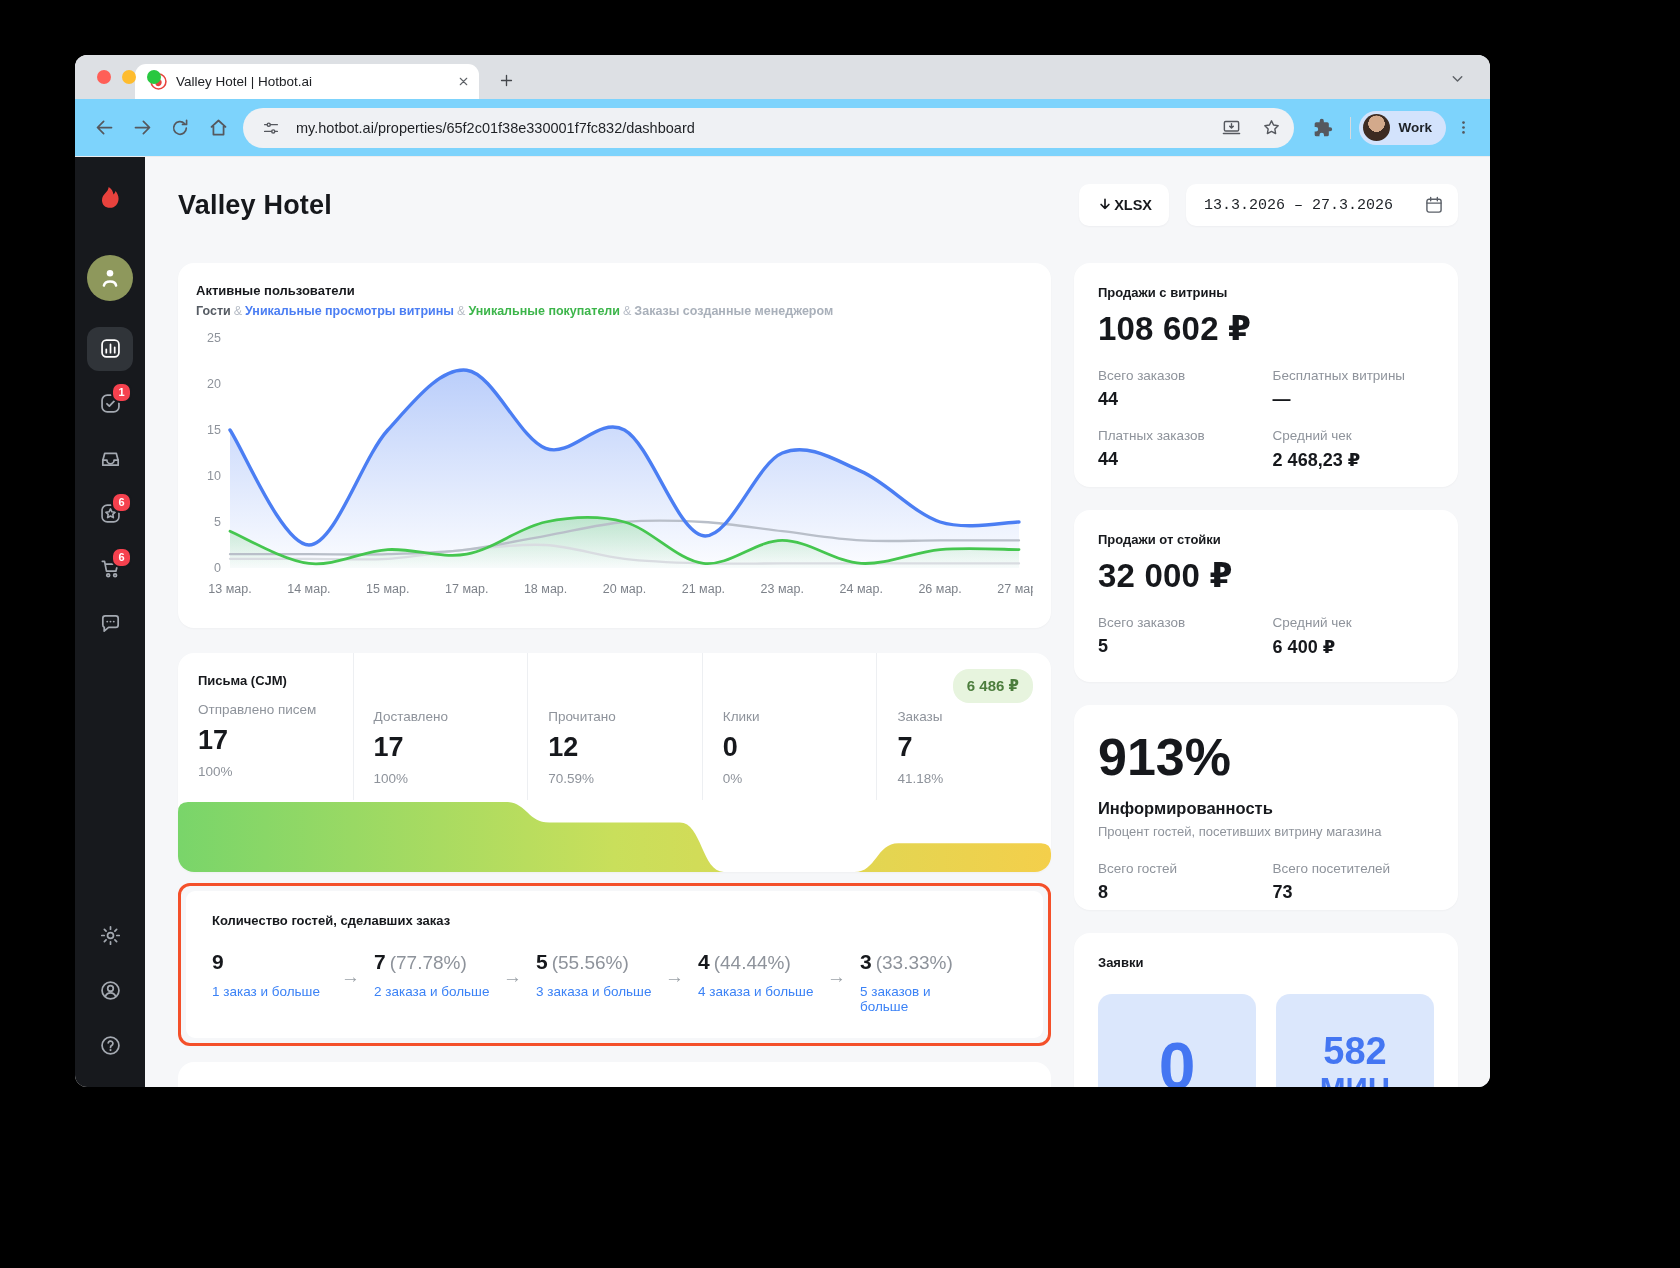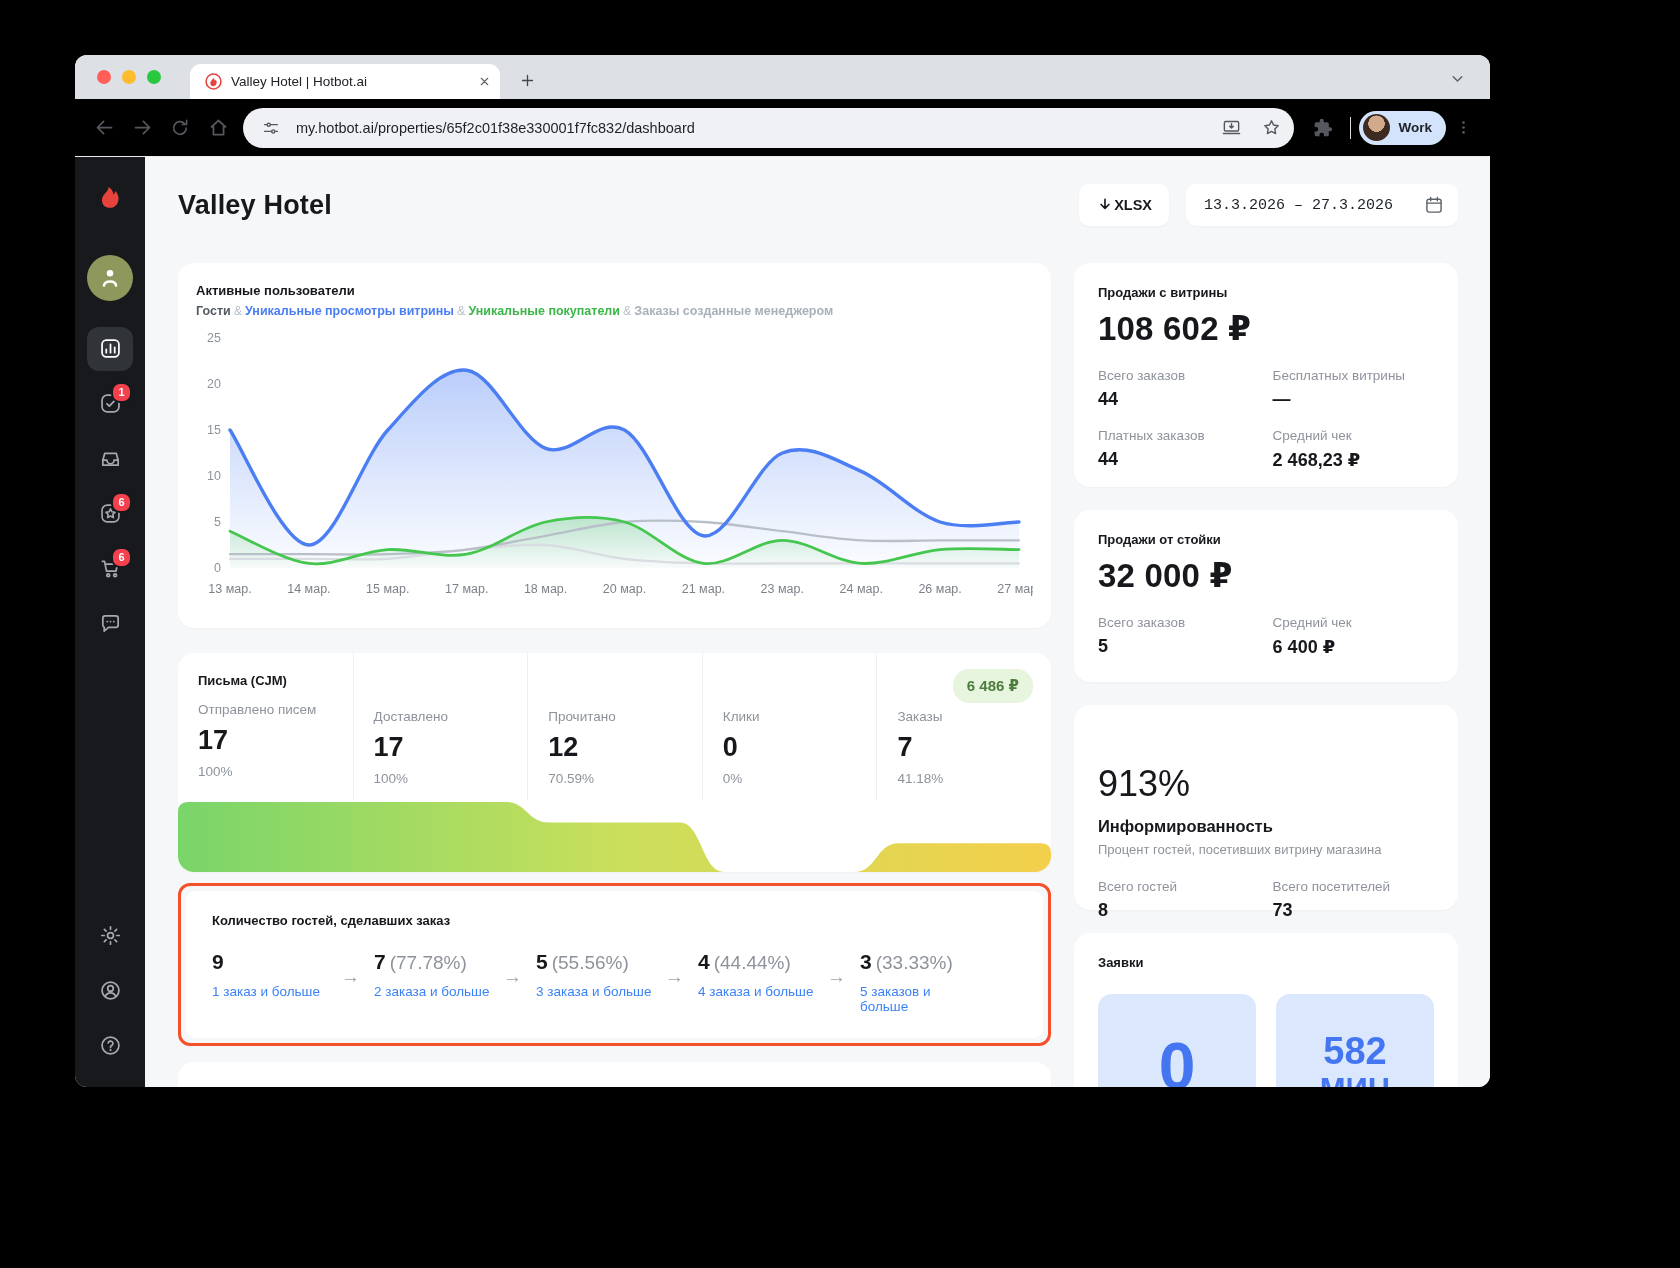--- a/index.html
+++ b/index.html
@@ -12,29 +12,29 @@
   
   .window{position:absolute;left:75px;top:55px;width:1415px;height:1032px;
           border-radius:12px;overflow:hidden;background:#fff;display:flex;flex-direction:column;
           box-shadow:0 24px 70px rgba(0,0,0,.55);}
 
   
   .tabstrip{height:44px;background:#dde0e4;position:relative;display:flex;align-items:flex-end;flex-shrink:0;}
   .traffic{position:absolute;left:22px;top:15px;display:flex;gap:11px;}
   .dot{width:14px;height:14px;border-radius:50%;}
   .dot.r{background:#ff5f57}.dot.y{background:#febc2e}.dot.g{background:#28c840}
-  .tab{margin-left:115px;width:310px;height:35px;background:#fff;border-radius:11px 11px 0 0;
+  .tab{margin-left:60px;width:344px;height:35px;background:#fff;border-radius:11px 11px 0 0;
        display:flex;align-items:center;gap:9px;padding:0 6px 0 15px;box-sizing:border-box;}
   .tab-title{font-size:13.5px;color:#202226;flex:1;white-space:nowrap;overflow:hidden;}
   .tab-close{width:20px;height:20px;border-radius:50%;display:grid;place-items:center;color:#5f6368;}
   .newtab{width:30px;height:30px;margin:0 0 4px 12px;display:grid;place-items:center;color:#44474c;}
   .strip-chevron{position:absolute;right:22px;top:12px;width:22px;height:22px;display:grid;place-items:center;color:#5f6368;}
 
   
-  .navbar{height:57px;background:#000000;display:flex;align-items:center;padding:0 10px;flex-shrink:0;border-bottom:1px solid #ececee;}
+  .navbar{height:57px;background:#7dd3fc;display:flex;align-items:center;padding:0 10px;flex-shrink:0;border-bottom:1px solid #ececee;}
   .nav-btn{width:38px;height:38px;display:grid;place-items:center;color:#55585e;flex-shrink:0;border-radius:50%;}
   .urlbar{flex:1;height:40px;background:#eff1f4;border-radius:20px;margin:0 10px 0 6px;display:flex;align-items:center;
           padding:0 8px 0 13px;gap:10px;min-width:0;}
   .url-text{flex:1;font-size:14.5px;color:#1f2125;white-space:nowrap;overflow:hidden;}
   .url-icon{width:30px;height:30px;display:grid;place-items:center;color:#55585e;flex-shrink:0;}
   .nav-divider{width:1px;height:22px;background:#d7dade;margin:0 8px;flex-shrink:0;}
   .profile-chip{height:34px;background:#d3e3fc;border-radius:17px;display:flex;align-items:center;gap:8px;
                 padding:0 14px 0 4px;flex-shrink:0;}
   .profile-avatar{width:27px;height:27px;border-radius:50%;
       background:radial-gradient(circle at 50% 36%,#d3a98b 0 37%,#3d2b22 38% 72%,#241a15 100%);}
@@ -109,21 +109,21 @@
 
   
   .r-card{padding:22px 24px;box-sizing:border-box;}
   .r-card .big{font-size:33px;font-weight:800;margin-top:9px;letter-spacing:.2px;}
   .stats-grid{display:grid;grid-template-columns:1.02fr 1fr;gap:18px 10px;margin-top:20px;}
   .stat-label{font-size:13.5px;color:#8e939b;white-space:nowrap;}
   .stat-value{font-size:18px;font-weight:700;margin-top:6px;}
   .card-sf{height:224px;}
   .card-desk{margin-top:23px;height:172px;}
   .card-aw{margin-top:23px;height:205px;}
-  .aw-percent{font-size:36px;font-weight:400;margin-top:36px;}
+  .aw-percent{font-size:52px;font-weight:700;}
   .aw-title{font-size:16.5px;font-weight:700;margin-top:12px;}
   .aw-sub{font-size:13px;color:#8e939b;margin-top:6px;white-space:nowrap;}
   .card-req{margin-top:23px;height:280px;}
   .tiles{display:grid;grid-template-columns:1fr 1fr;gap:20px;margin-top:24px;}
   .tile{height:170px;background:#dbe7fc;border-radius:14px;text-align:center;padding-top:38px;box-sizing:border-box;}
   .tile-value{font-size:38px;font-weight:800;color:#4476f2;line-height:1.05;}
   .tile-value.huge{font-size:66px;}
   .tile-unit{font-size:31px;font-weight:800;color:#4476f2;line-height:1.15;}
 </style>
 </head>

